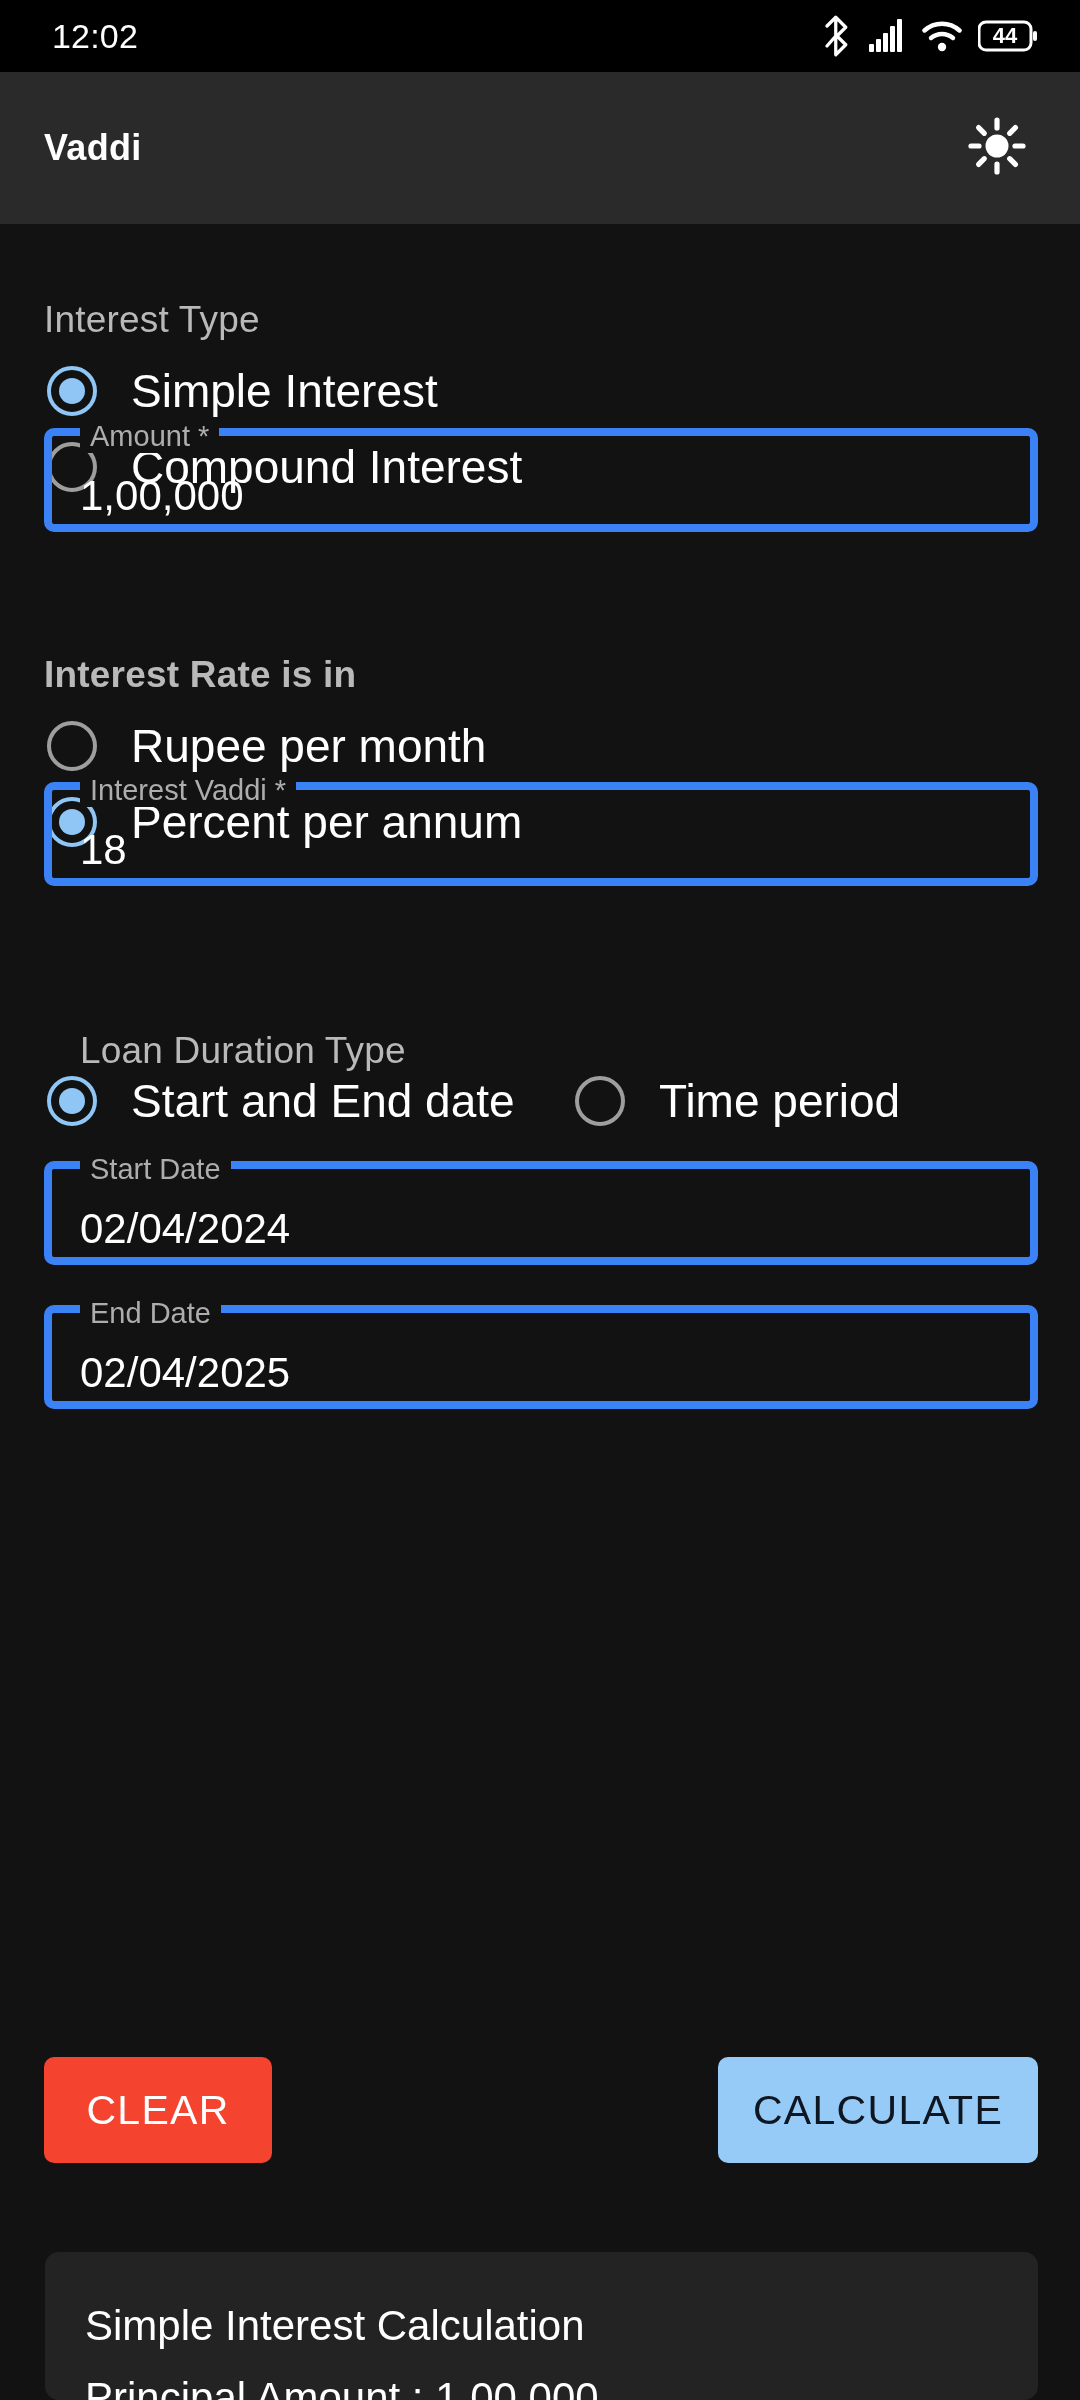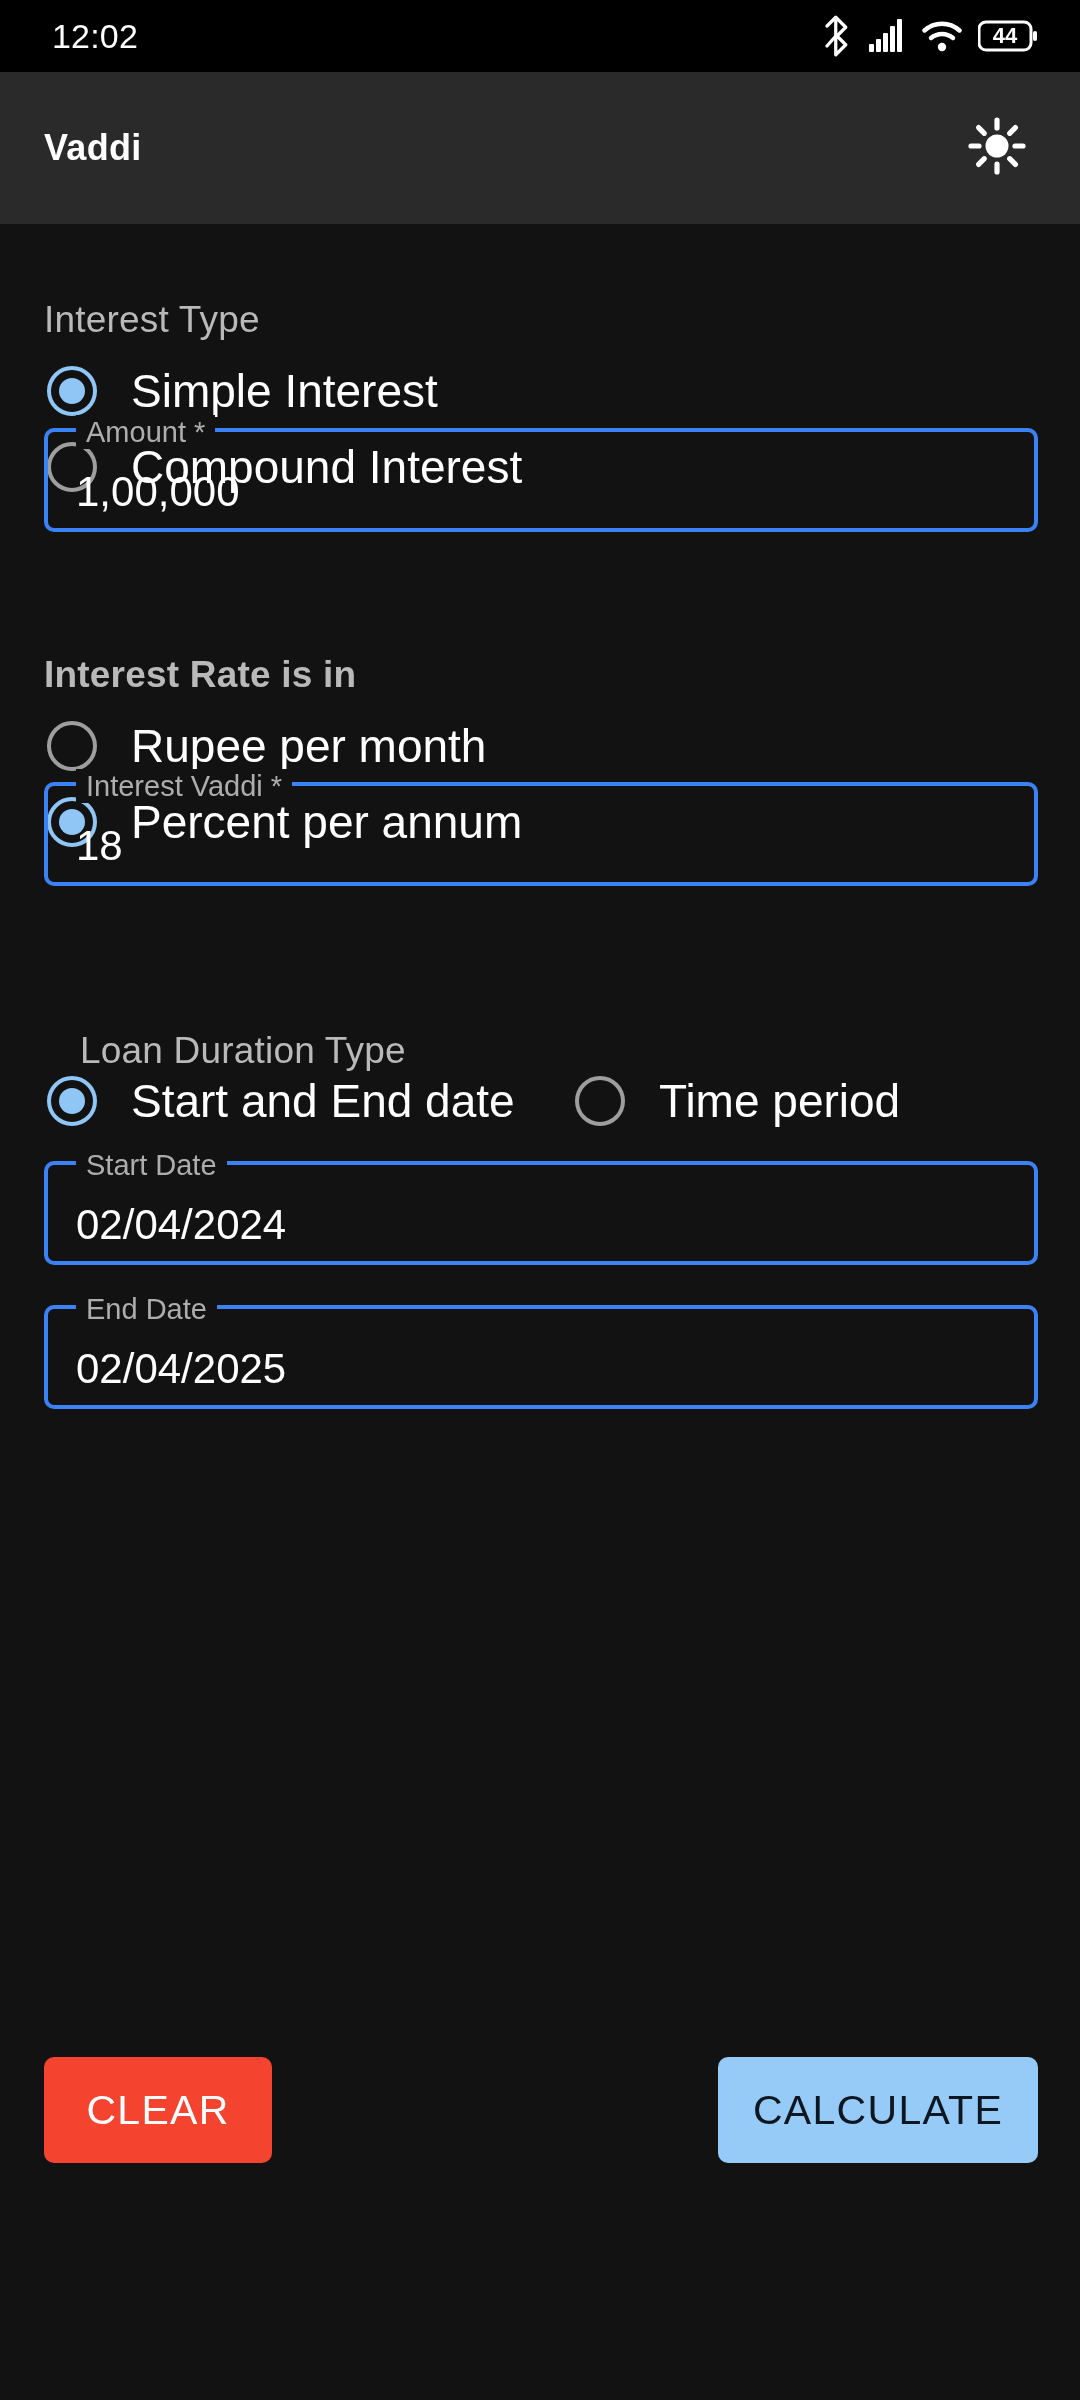--- a/index.html
+++ b/index.html
@@ -111,21 +111,21 @@
   .radio-label {
     color: #FFFFFF;
     font-size: 46px;
     margin-left: 34px;
     white-space: nowrap;
   }
 
   
   .field {
     position: absolute;
-    border: 4px solid #3b82f6;
+    border: 8px solid #3b82f6;
     border-radius: 10px;
     background: transparent;
   }
   .field-notch {
     position: absolute;
     top: -17px;
     left: 28px;
     height: 34px;
     background: #121212;
     padding: 0 10px;
@@ -301,15 +301,19 @@
 
     <div class="field" style="left:44px; top:1081px; width:994px; height:104px;">
       <span class="field-notch">End Date</span>
       <span class="field-value">02/04/2025</span>
     </div>
 
     <button class="btn btn-clear" style="left:44px; top:1833px; width:228px; height:106px;">CLEAR</button>
 
     <button class="btn btn-calculate" style="left:718px; top:1833px; width:320px; height:106px;">CALCULATE</button>
 
+    <div class="result-card" style="left:45px; top:2028px; width:993px; height:148px;">
+      <div class="result-title">Simple Interest Calculation</div>
+      <div class="result-line">Principal Amount : 1,00,000</div>
+    </div>
 
   </div>
 </div>
 
 </body></html>

